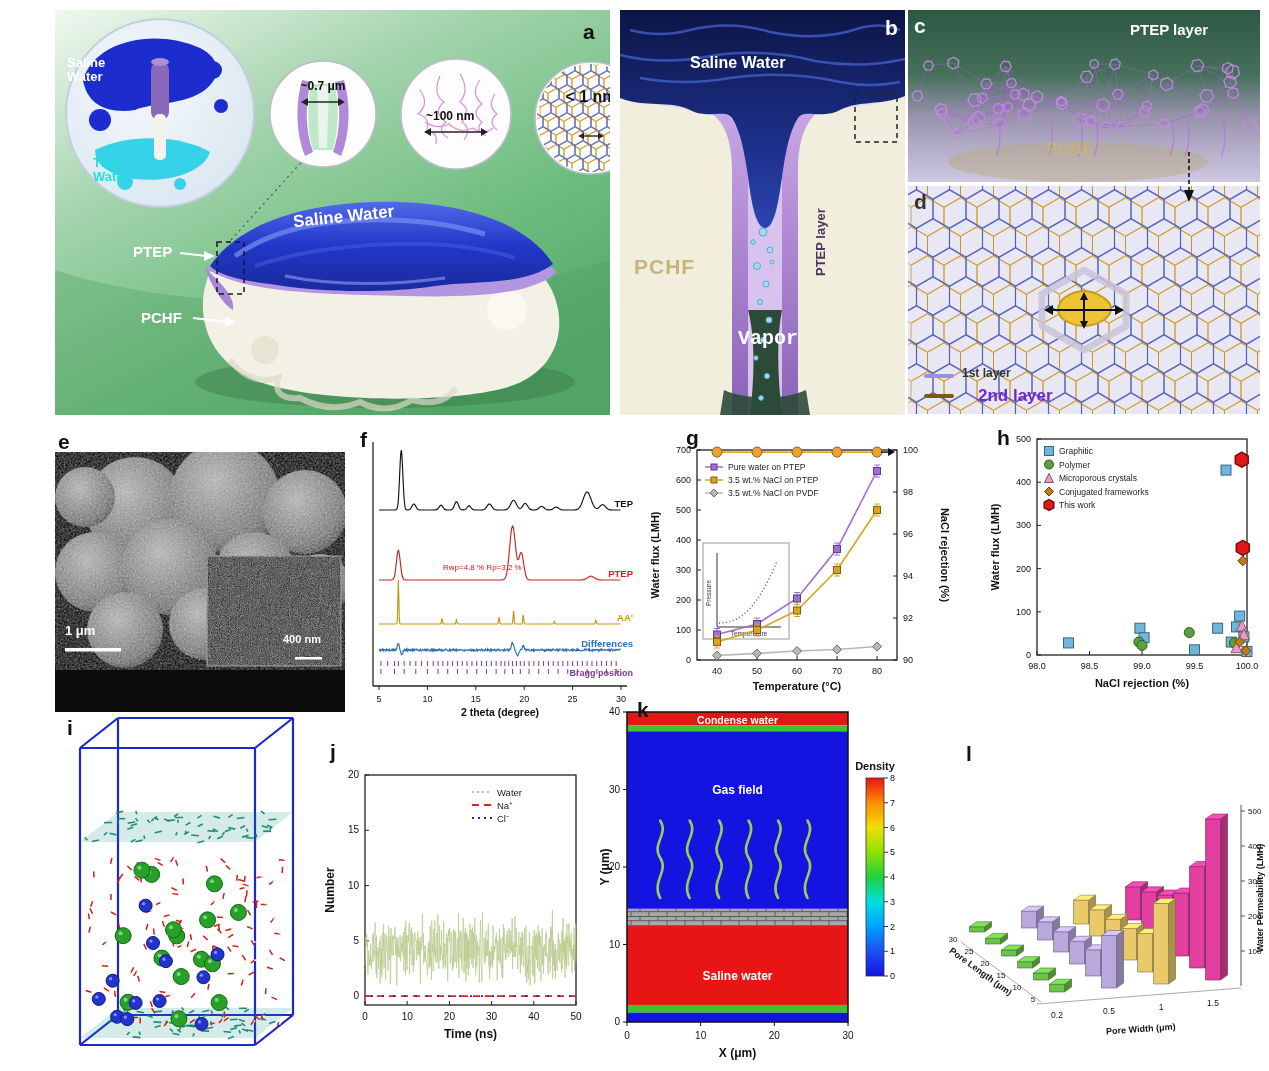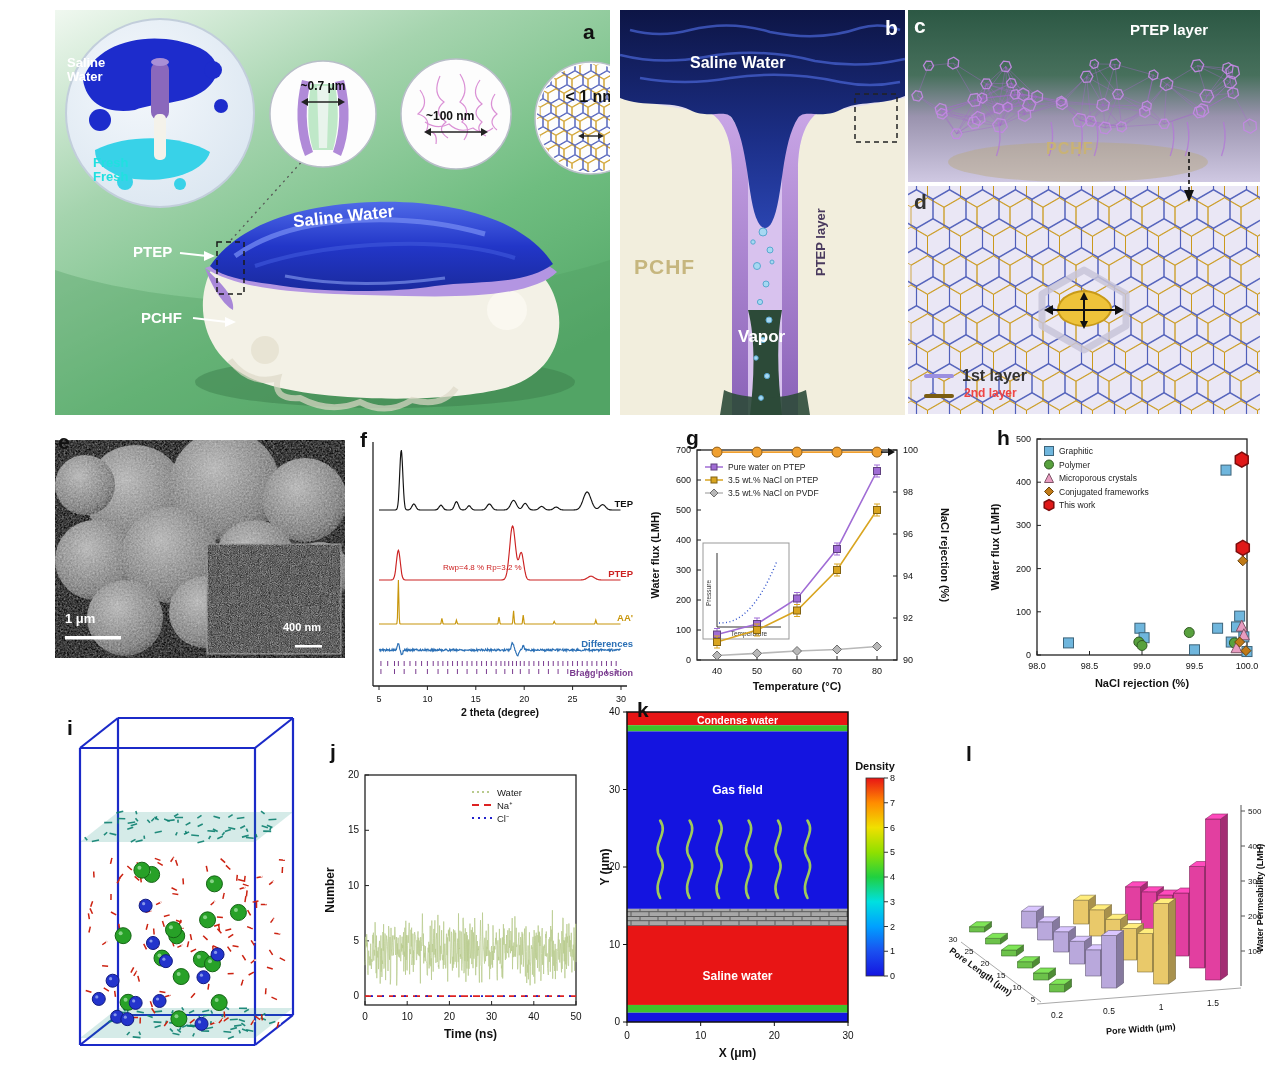--- a/index.html
+++ b/index.html
@@ -253,21 +253,21 @@
           <polygon points="599.8,172.5 592.0,177.0 584.2,172.5 584.2,163.5 592.0,159.0 599.8,163.5" fill="none" stroke="#4a5ab8" stroke-width="1" opacity="0.85"></polygon>
           <polygon points="604.8,176.5 597.0,181.0 589.2,176.5 589.2,167.5 597.0,163.0 604.8,167.5" fill="none" stroke="#c8930a" stroke-width="0.9" opacity="0.8"></polygon>
           <polygon points="615.8,172.5 608.0,177.0 600.2,172.5 600.2,163.5 608.0,159.0 615.8,163.5" fill="none" stroke="#4a5ab8" stroke-width="1" opacity="0.85"></polygon>
           <polygon points="620.8,176.5 613.0,181.0 605.2,176.5 605.2,167.5 613.0,163.0 620.8,167.5" fill="none" stroke="#c8930a" stroke-width="0.9" opacity="0.8"></polygon>
         </g>
       <line x1="526" y1="126" x2="546" y2="126" stroke="#222" stroke-width="1.4"></line>
       <polygon points="523,126 529,123 529,129" fill="#222"></polygon>
         <polygon points="549,126 543,123 543,129" fill="#222"></polygon>
     </svg>
     <div class="lbl white bold" style="left:12px;top:46px;width:56px;font-size:13px;">Saline Water</div>
-    <div class="lbl bold" style="left:38px;top:146px;width:48px;font-size:13px;color:#20e0e0;">Fresh Fresh</div>
+    <div class="lbl bold" style="left:38px;top:146px;width:48px;font-size:13px;color:#20e0e0;">This Water</div>
     <div class="lbl bold" style="left:238px;top:70px;width:60px;font-size:12px;text-align:center;">~0.7 μm</div>
     <div class="lbl bold" style="left:371px;top:100px;width:60px;font-size:12px;text-align:left;">~100 nm</div>
     <div class="lbl bold" style="left:506px;top:78px;width:60px;font-size:16px;text-align:center;">&lt; 1 nm</div>
     <div class="lbl white bold" style="left:238px;top:198px;font-size:17px;transform:rotate(-6deg);">Saline Water</div>
     <div class="lbl white bold" style="left:78px;top:234px;font-size:15px;">PTEP</div>
     <div class="lbl white bold" style="left:86px;top:300px;font-size:15px;">PCHF</div>
   </div>
 
   <div class="panel" style="left:620px;top:10px;width:285px;height:405px;">
     <svg width="285" height="405">
@@ -308,21 +308,21 @@
           <circle cx="147" cy="366" r="2.6"></circle>
         <circle cx="152" cy="252" r="2"></circle>
           <circle cx="133" cy="232" r="2.2"></circle>
           <circle cx="141" cy="388" r="2.4"></circle>
       </g>
       <rect x="235" y="84" width="42" height="48" fill="none" stroke="#222" stroke-width="1.5" stroke-dasharray="5,4"></rect>
     </svg>
     <div class="lbl white bold" style="left:70px;top:44px;font-size:16px;">Saline Water</div>
     <div class="lbl bold" style="left:14px;top:246px;font-size:21px;color:#c6b67e;letter-spacing:1px;">PCHF</div>
     <div class="lbl bold" style="left:194px;top:266px;font-size:13px;color:#4a3a5e;transform:rotate(-90deg);transform-origin:0 0;width:100px;">PTEP layer</div>
-    <div class="lbl white bold" style="left:118px;top:318px;width:54px;font-size:17px;text-align:left;">Vapor</div>
+    <div class="lbl white bold" style="left:118px;top:318px;width:54px;font-size:20px;text-align:left;font-family:Liberation Mono, monospace;">Vapor</div>
   </div>
 
   <div class="panel" style="left:908px;top:10px;width:352px;height:172px;">
     <svg width="352" height="172">
       <defs>
         <linearGradient id="cg" x1="0" y1="0" x2="0" y2="1">
           <stop offset="0" stop-color="#2c5844"></stop>
             <stop offset="0.38" stop-color="#47705c"></stop>
           <stop offset="0.62" stop-color="#9a93ae"></stop>
             <stop offset="1" stop-color="#cfc8e2"></stop>
@@ -804,31 +804,31 @@
         <path d="M156,112 q20,-14 40,0 q14,10 0,22 q-20,12 -40,0 q-12,-10 0,-22 Z" fill="#eec33a" stroke="#c89a18" stroke-width="2"></path>
         <line x1="142" y1="124" x2="210" y2="124" stroke="#111" stroke-width="2"></line>
         <polygon points="136,124 145,119 145,129" fill="#111"></polygon>
         <polygon points="216,124 207,119 207,129" fill="#111"></polygon>
         <line x1="176" y1="112" x2="176" y2="137" stroke="#111" stroke-width="2"></line>
         <polygon points="176,106 172,114 180,114" fill="#111"></polygon>
         <polygon points="176,143 172,135 180,135" fill="#111"></polygon>
       </g>
     </svg>
     <div class="legline" style="left:16px;top:188px;background:#9b8fe0;"></div>
-    <div class="lbl bold" style="left:54px;top:181px;font-size:16px;color:#333;">1st layer</div>
+    <div class="lbl bold" style="left:54px;top:181px;font-size:12px;color:#333;">1st layer</div>
     <div class="legline" style="left:16px;top:208px;background:#7a5c10;"></div>
-    <div class="lbl bold" style="left:56px;top:201px;font-size:12px;color:#ef4444;">2nd layer</div>
+    <div class="lbl bold" style="left:70px;top:201px;font-size:17px;color:#6d28d9;">2nd layer</div>
   </div>
 
   <svg style="position:absolute;left:1180px;top:152px;z-index:45;" width="18" height="52">
     <line x1="9" y1="0" x2="9" y2="38" stroke="#111" stroke-width="1.6" stroke-dasharray="4,3"></line>
     <polygon points="4,38 14,38 9,50" fill="#111"></polygon>
   </svg>
 
-  <div class="panel" style="left:55px;top:440px;width:290px;height:218px;background:#0b0b0b;">
+  <div class="panel" style="left:55px;top:452px;width:290px;height:260px;background:#0b0b0b;">
     <svg id="svg-e" width="290" height="218">
       <defs>
         <radialGradient id="pg" cx="0.4" cy="0.35" r="0.85">
           <stop offset="0" stop-color="#b0b0b0"></stop>
             <stop offset="0.65" stop-color="#6f6f6f"></stop>
             <stop offset="1" stop-color="#1c1c1c"></stop>
         </radialGradient>
         <filter id="semnoise" x="0" y="0" width="100%" height="100%">
           <feTurbulence type="fractalNoise" baseFrequency="0.55" numOctaves="3" seed="7"></feTurbulence>
           <feColorMatrix type="matrix" values="0 0 0 0 0.75  0 0 0 0 0.75  0 0 0 0 0.75  0.9 0.9 0.9 0 -0.9"></feColorMatrix>

